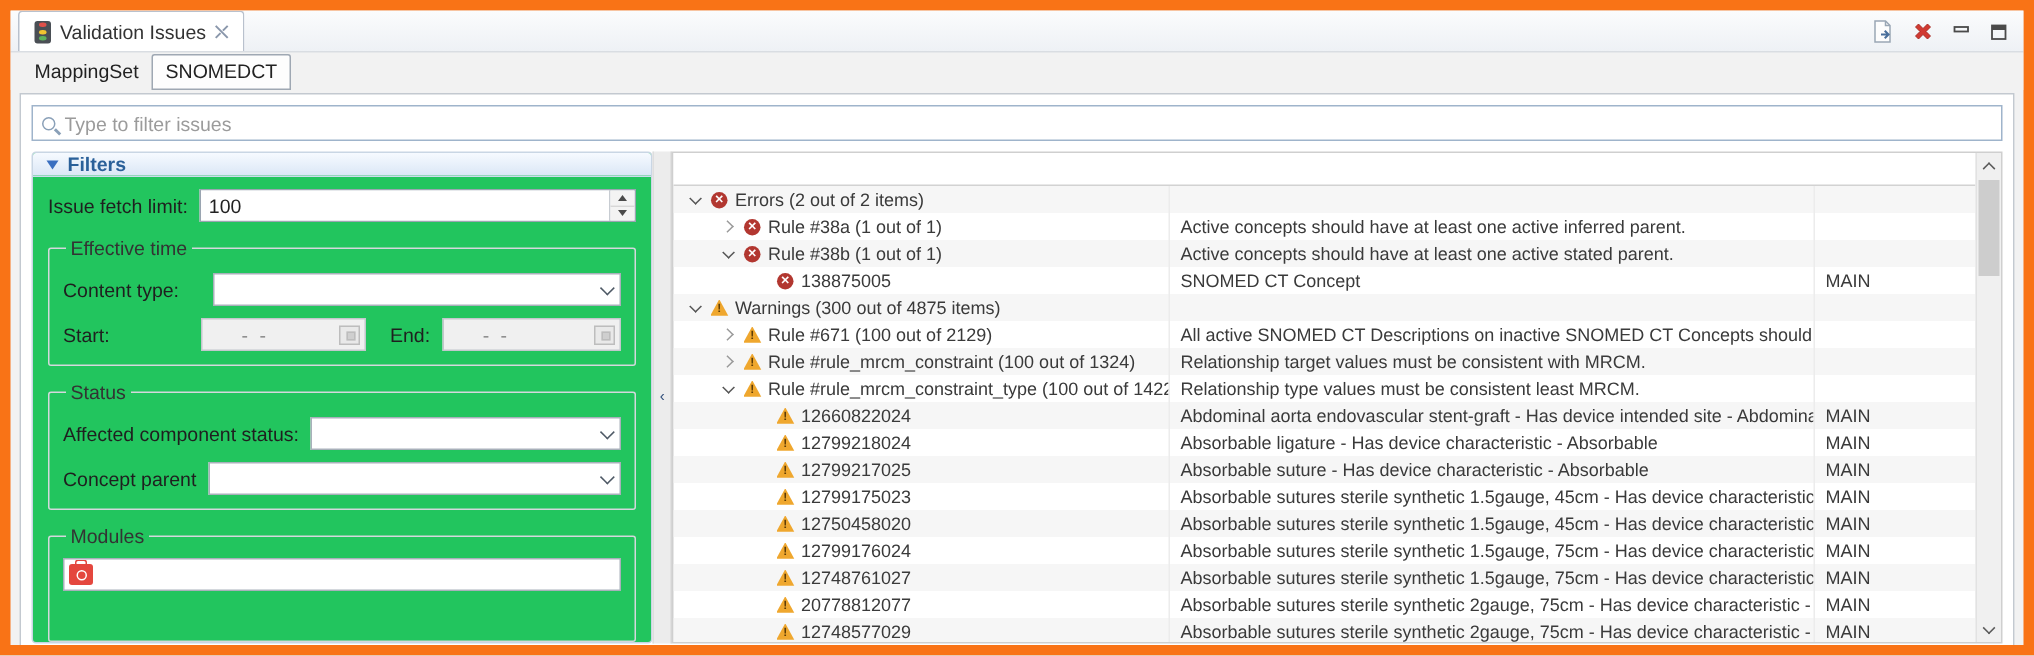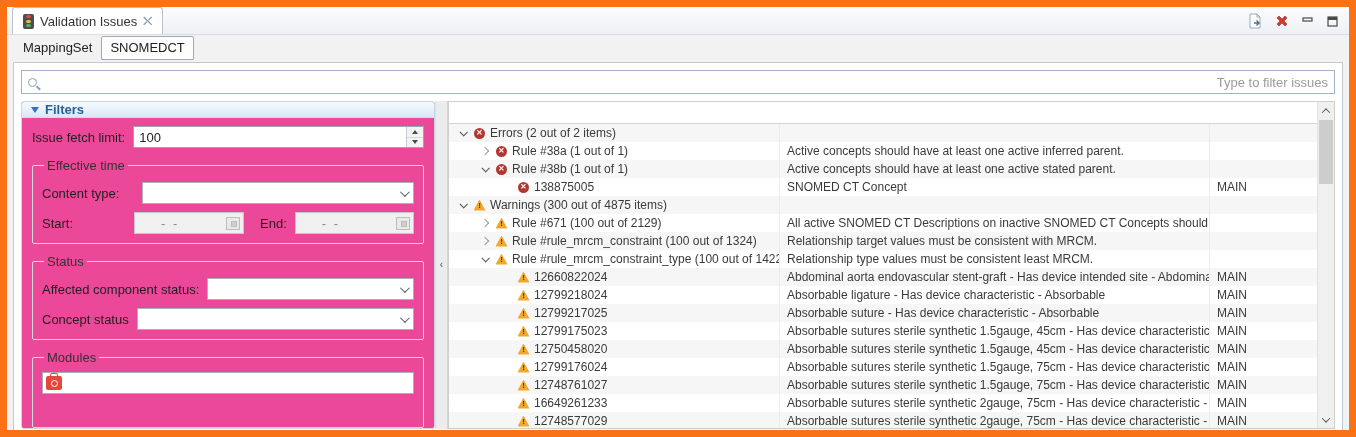--- a/index.html
+++ b/index.html
@@ -24,25 +24,25 @@
   
   .inner-tabs { height:25px; background:#f2f2f2; display:flex; align-items:flex-end; padding-left:7px; }
   .itab { font-size:13px; color:#222; padding:3px 8px 4px; border:1px solid transparent; }
   .itab.unselected { background:transparent; }
   .itab.selected { background:#fdfdfd; border:1px solid #9fa8b3; border-radius:2px 2px 0 0; }
   
   .content { margin:2px 6px 6px 6px; height:374px; background:#fff; border:1px solid #c3c9d0; padding:7px 7px 6px 7px; display:flex; flex-direction:column; }
   .searchbox { height:24px; border:1px solid #9fb4cb; background:#fff; display:flex; align-items:center; padding:0 6px; gap:6px; }
   .search-icon { width:9px; height:9px; border:1.6px solid #8aa0b8; border-radius:50%; position:relative; display:inline-block; flex:0 0 auto; }
   .search-icon::after { content:""; position:absolute; width:5px; height:1.6px; background:#8aa0b8; transform:rotate(45deg); left:7px; top:8px; }
-  .searchbox input { border:none; outline:none; flex:1; font-size:13px; color:#737373; font-family:"Liberation Sans",sans-serif;text-align:right; }
+  .searchbox input { border:none; outline:none; flex:1; font-size:13px; color:#737373; font-family:"Liberation Sans",sans-serif; }
   .searchbox input::placeholder { color:#9b9b9b; }
   .main { display:flex; margin-top:7px; flex:1; min-height:0; }
   
-  .filter-panel { width:414px; border:1px solid #c9d6e4; border-radius:3px; background:#ec4899; display:flex; flex-direction:column; }
+  .filter-panel { width:414px; border:1px solid #c9d6e4; border-radius:3px; background:#22c55e; display:flex; flex-direction:column; }
   .filter-header { height:23px; background:linear-gradient(#f6faff,#dbe7f6); border-bottom:1px solid #cddcee; border-radius:2px 2px 0 0; display:flex; align-items:center; gap:6px; padding:0 9px; }
   .tri-down { width:0; height:0; border-left:4px solid transparent; border-right:4px solid transparent; border-top:6px solid #3a6fc0; display:inline-block; }
   .filter-title { color:#2a6099; font-weight:bold; font-size:13px; }
   .filter-body { flex:1; padding:8px 10px 6px 10px; font-size:13px; color:#1f1f1f; display:flex; flex-direction:column; }
   .frow { display:flex; align-items:center; }
   .flabel { white-space:nowrap; }
   
   .spinner { margin-left:8px; flex:1; height:22px; border:1px solid #9aa5b1; display:flex; background:#fff; }
   .spinner input { flex:1; border:none; outline:none; padding:0 5px; font-size:13px; font-family:"Liberation Sans",sans-serif; color:#222; }
   .spin-btns { width:17px; border-left:1px solid #c7ccd2; display:flex; flex-direction:column; }
@@ -209,21 +209,21 @@
           <fieldset>
             <legend>Status</legend>
             <div class="grow">
               <span class="flabel">Affected component status:</span>
               <div class="combo">
                 <span></span>
                 <span class="chev"></span>
               </div>
             </div>
             <div class="grow">
-              <span class="flabel">Concept status</span>
+              <span class="flabel">Concept parent</span>
               <div class="combo">
                 <span></span>
                 <span class="chev"></span>
               </div>
             </div>
           </fieldset>
 
           <fieldset style="padding-bottom:33px">
             <legend>Modules</legend>
             <div class="modfield">
@@ -421,21 +421,21 @@
                 </div>
                 <div class="cell col-label">Absorbable sutures sterile synthetic 1.5gauge, 75cm - Has device characteristic - S</div>
                 <div class="cell col-branch">MAIN</div>
               </div>
               <div class="trow">
                 <div class="cell col-id" style="padding-left: 50px;">
                   <span class="twisty none"></span>
                   <span class="ticon">
                     <span class="icon-warning">!</span>
                   </span>
-                  <span class="ttext">16649261233</span>
+                  <span class="ttext">20778812077</span>
                 </div>
                 <div class="cell col-label">Absorbable sutures sterile synthetic 2gauge, 75cm - Has device characteristic - Al</div>
                 <div class="cell col-branch">MAIN</div>
               </div>
               <div class="trow stripe">
                 <div class="cell col-id" style="padding-left: 50px;">
                   <span class="twisty none"></span>
                   <span class="ticon">
                     <span class="icon-warning">!</span>
                   </span>

